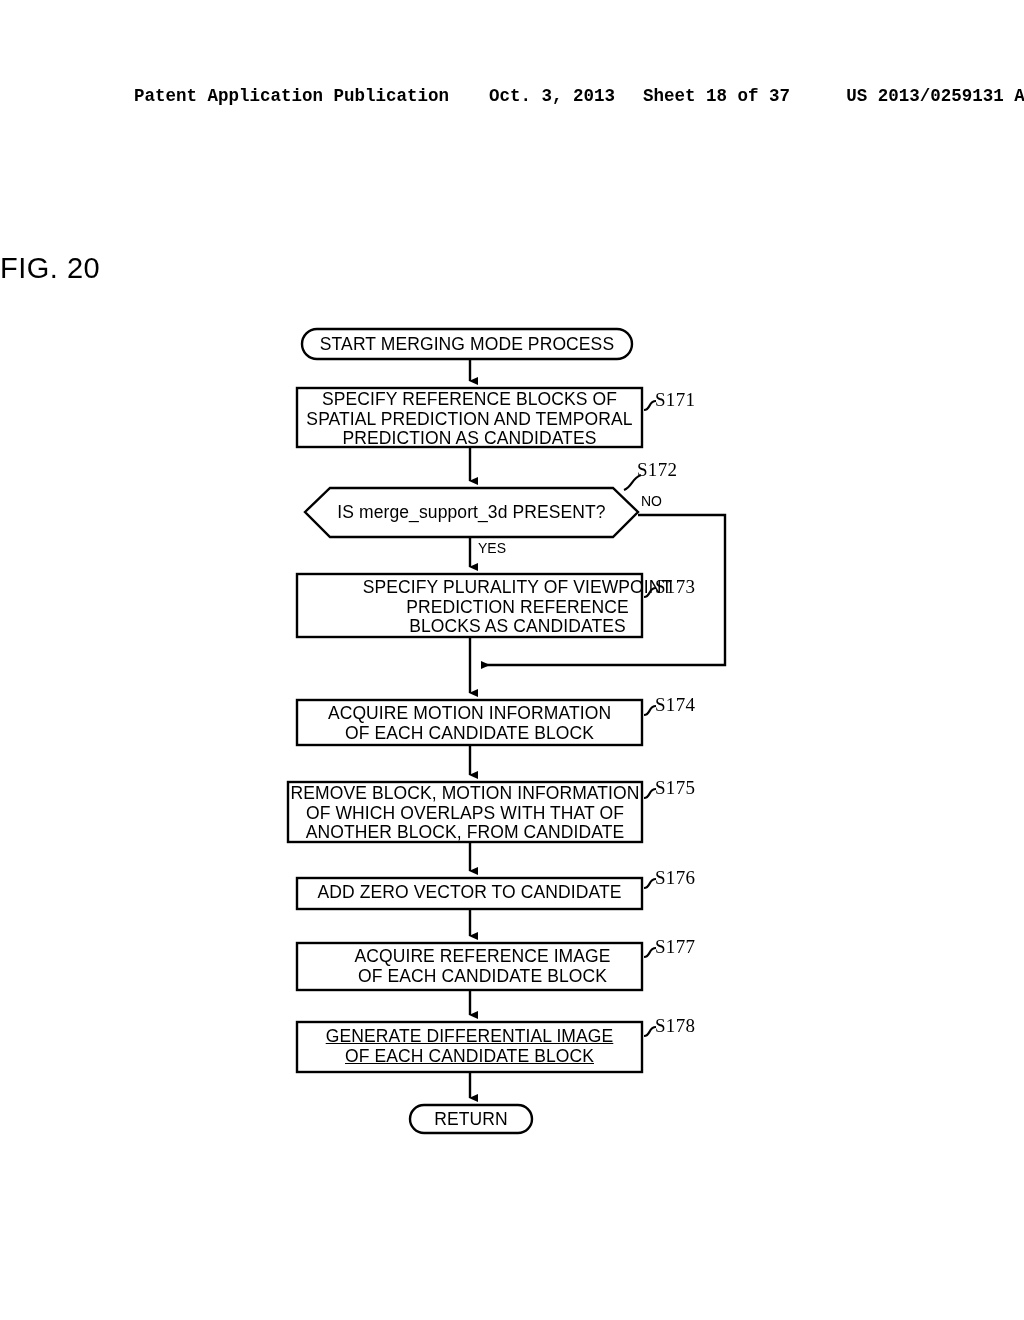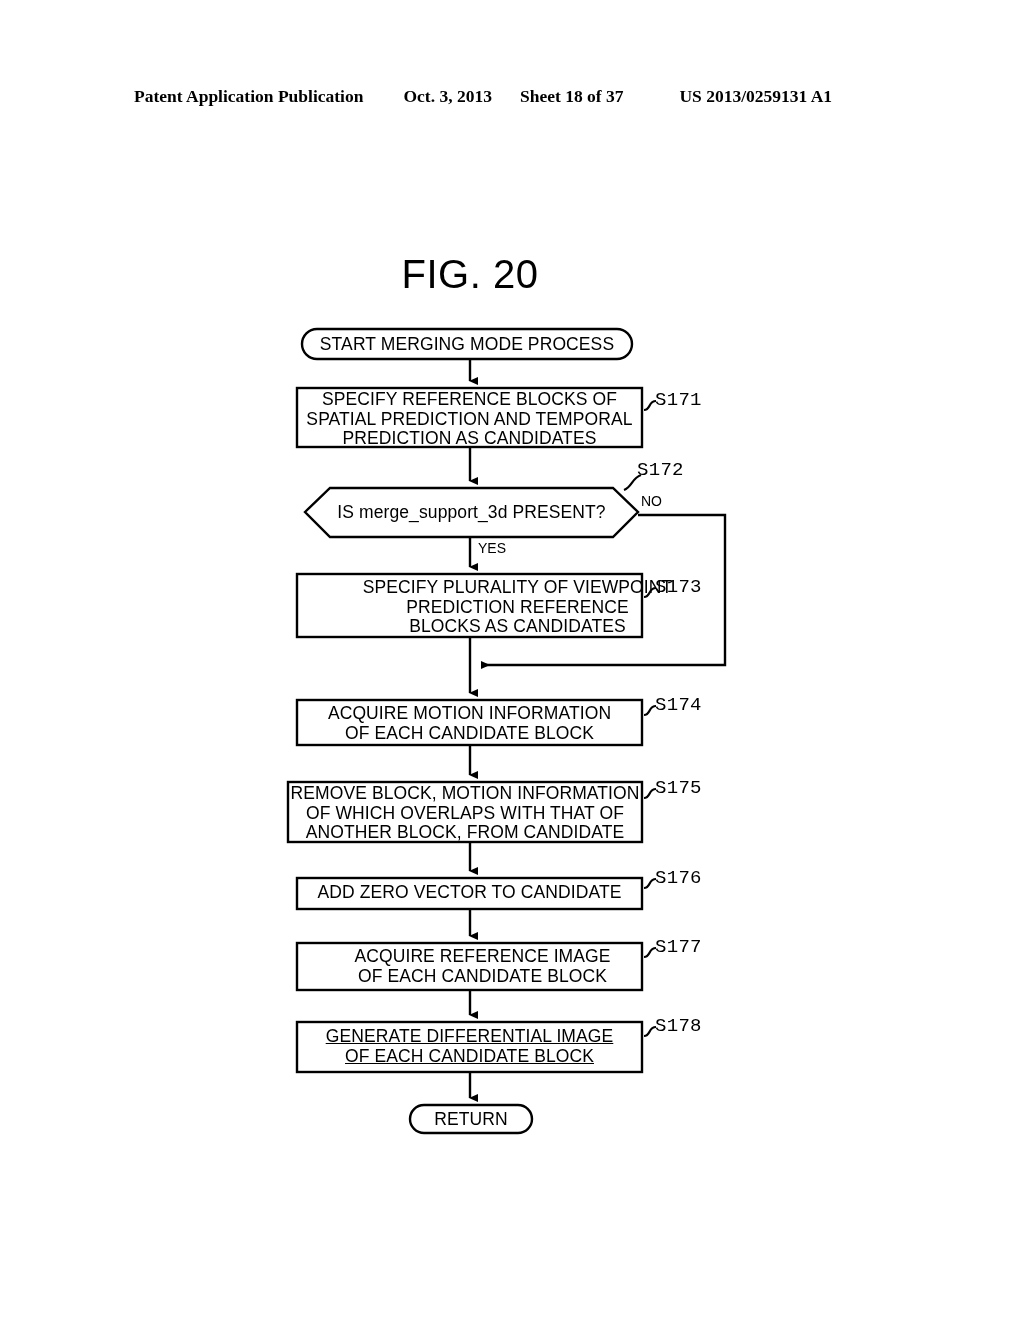--- a/index.html
+++ b/index.html
@@ -17,41 +17,40 @@
     overflow: hidden;
   }
 
   
   .page-header {
     position: absolute;
     top: 86px;
     left: 134px;
     width: 760px;
     height: 24px;
-    font-family: Liberation Serif, serif;
+    font-family: Liberation Mono, monospace;
     font-weight: bold;
     font-size: 17.5px;
     letter-spacing: 0px;
     white-space: nowrap;
     display: flex;
     align-items: baseline;
   }
   .hdr-pub      { margin-right: 40px; }
   .hdr-date     { margin-right: 28px; }
   .hdr-sheet    { margin-right: 56px; }
   .hdr-number   { }
 
   
   .fig-title {
     position: absolute;
     top: 252px;
     left: 0;
     width: 940px;
-    text-align: center;
-    font-size: 40px;
+    font-size: 29px;
     letter-spacing: 0.5px;
     font-family: "Liberation Sans", sans-serif;
   }
 
   
   .flow-canvas {
     position: absolute;
     top: 0;
     left: 0;
     width: 1024px;
@@ -71,21 +70,21 @@
     letter-spacing: 0.1px;
     white-space: pre-line;
     color: #000;
   }
   .terminal-text {
     font-size: 17.5px;
     line-height: 20px;
   }
   .step-label {
     position: absolute;
-    font-family: Liberation Mono, monospace;
+    font-family: Liberation Serif, serif;
     font-size: 19px;
     letter-spacing: 0.3px;
     color: #000;
   }
   .branch-label {
     position: absolute;
     font-family: "Liberation Sans", sans-serif;
     font-size: 14px;
     color: #000;
   }

